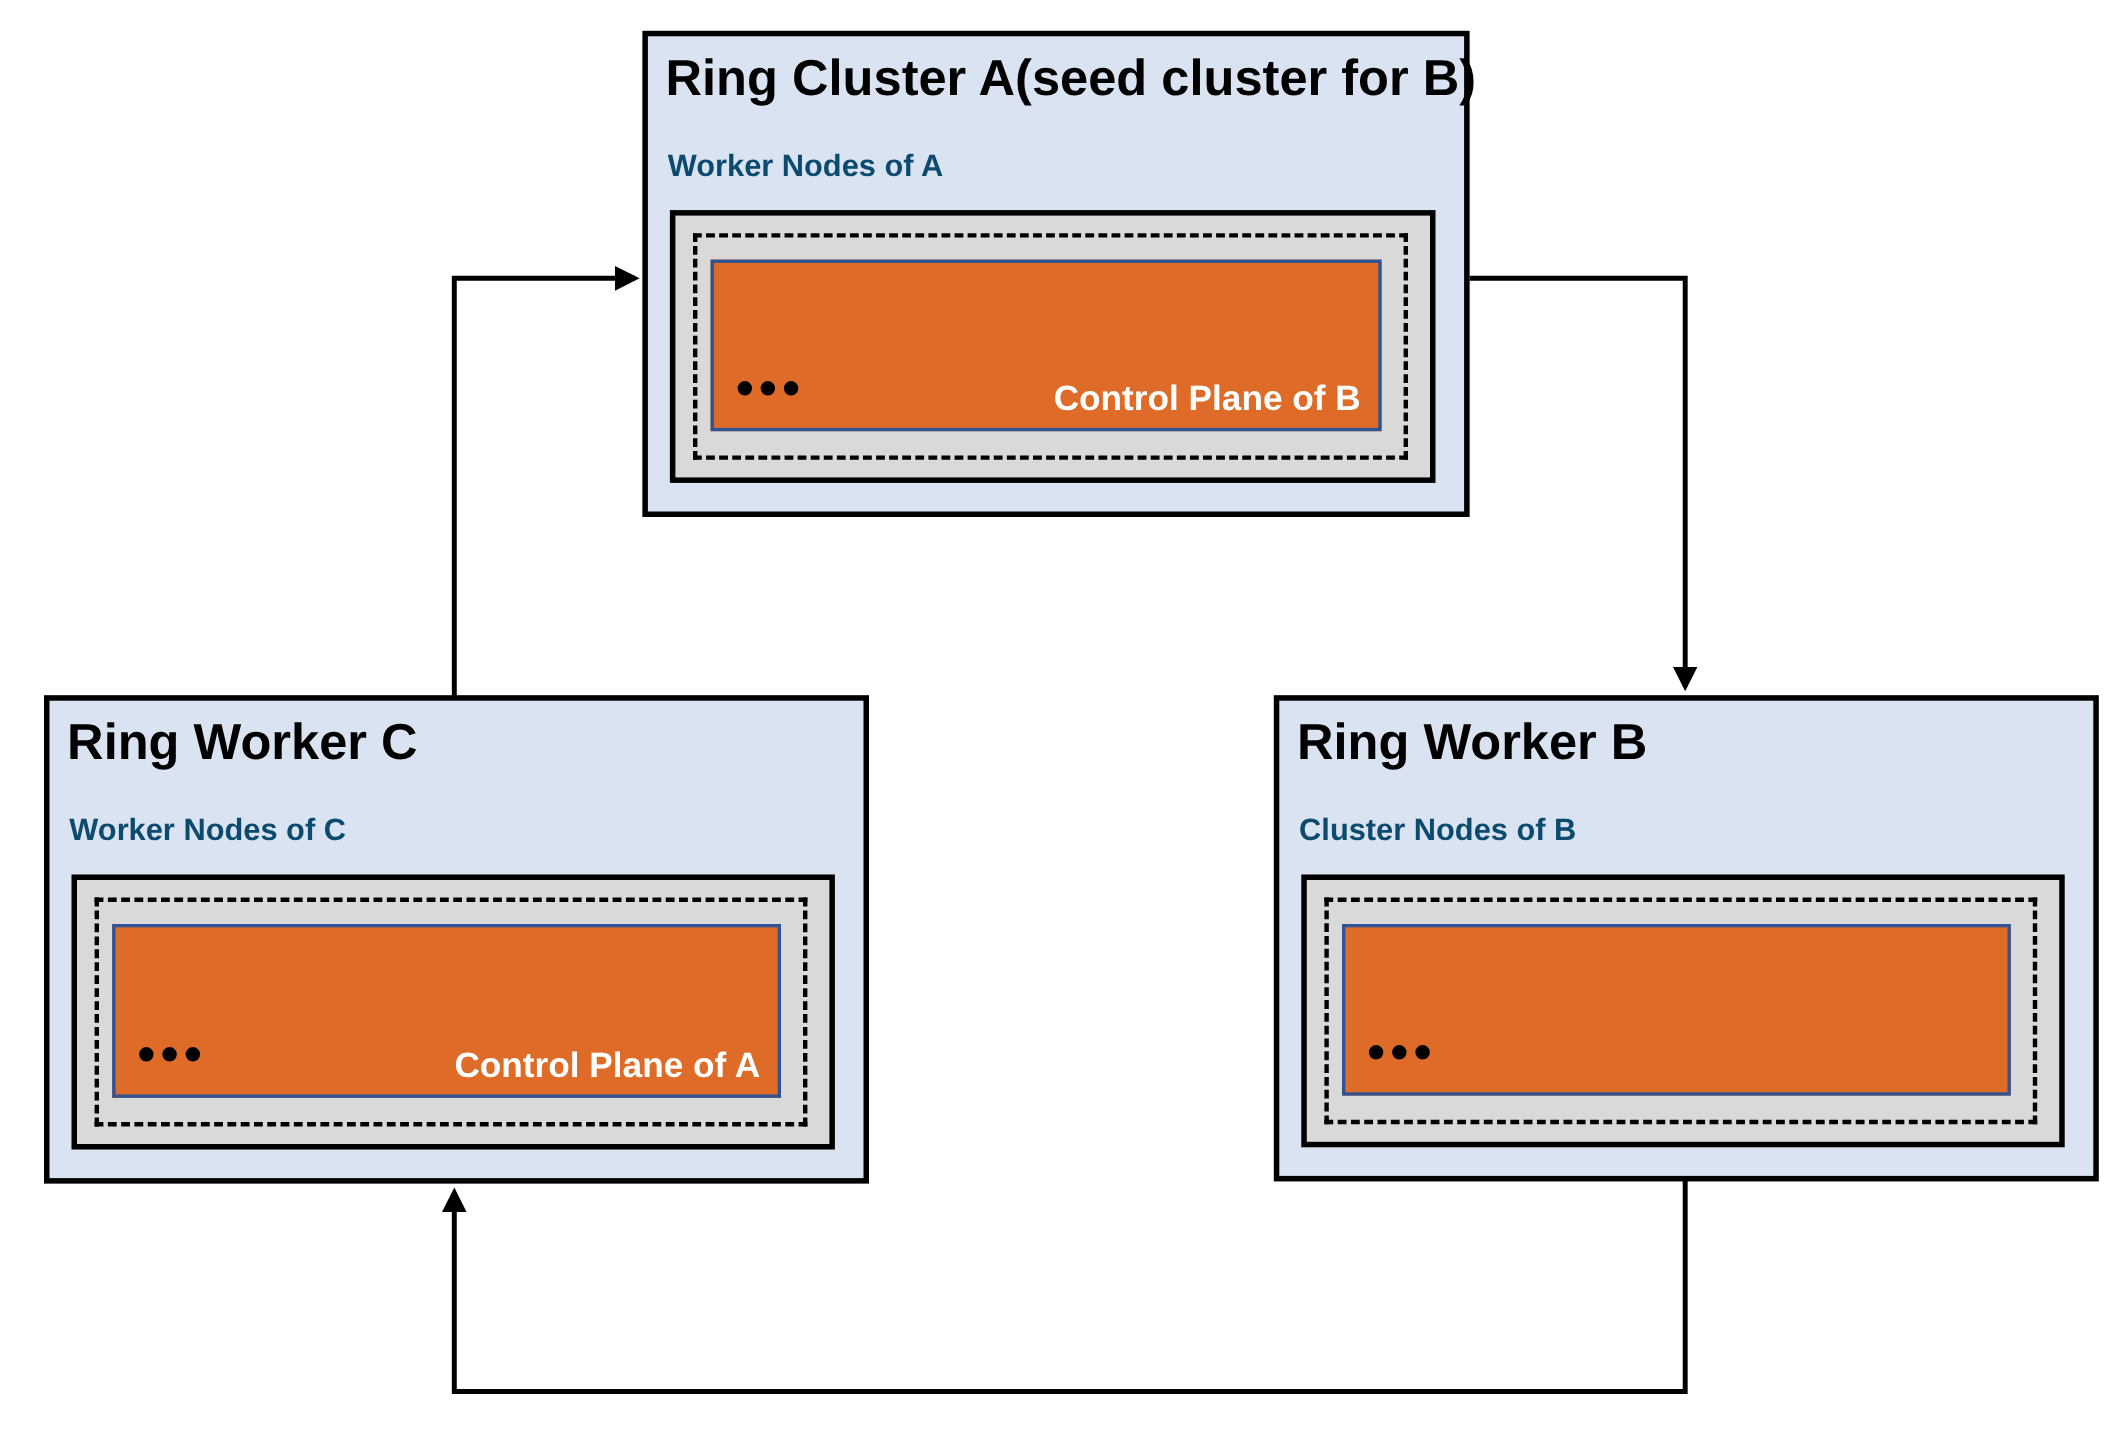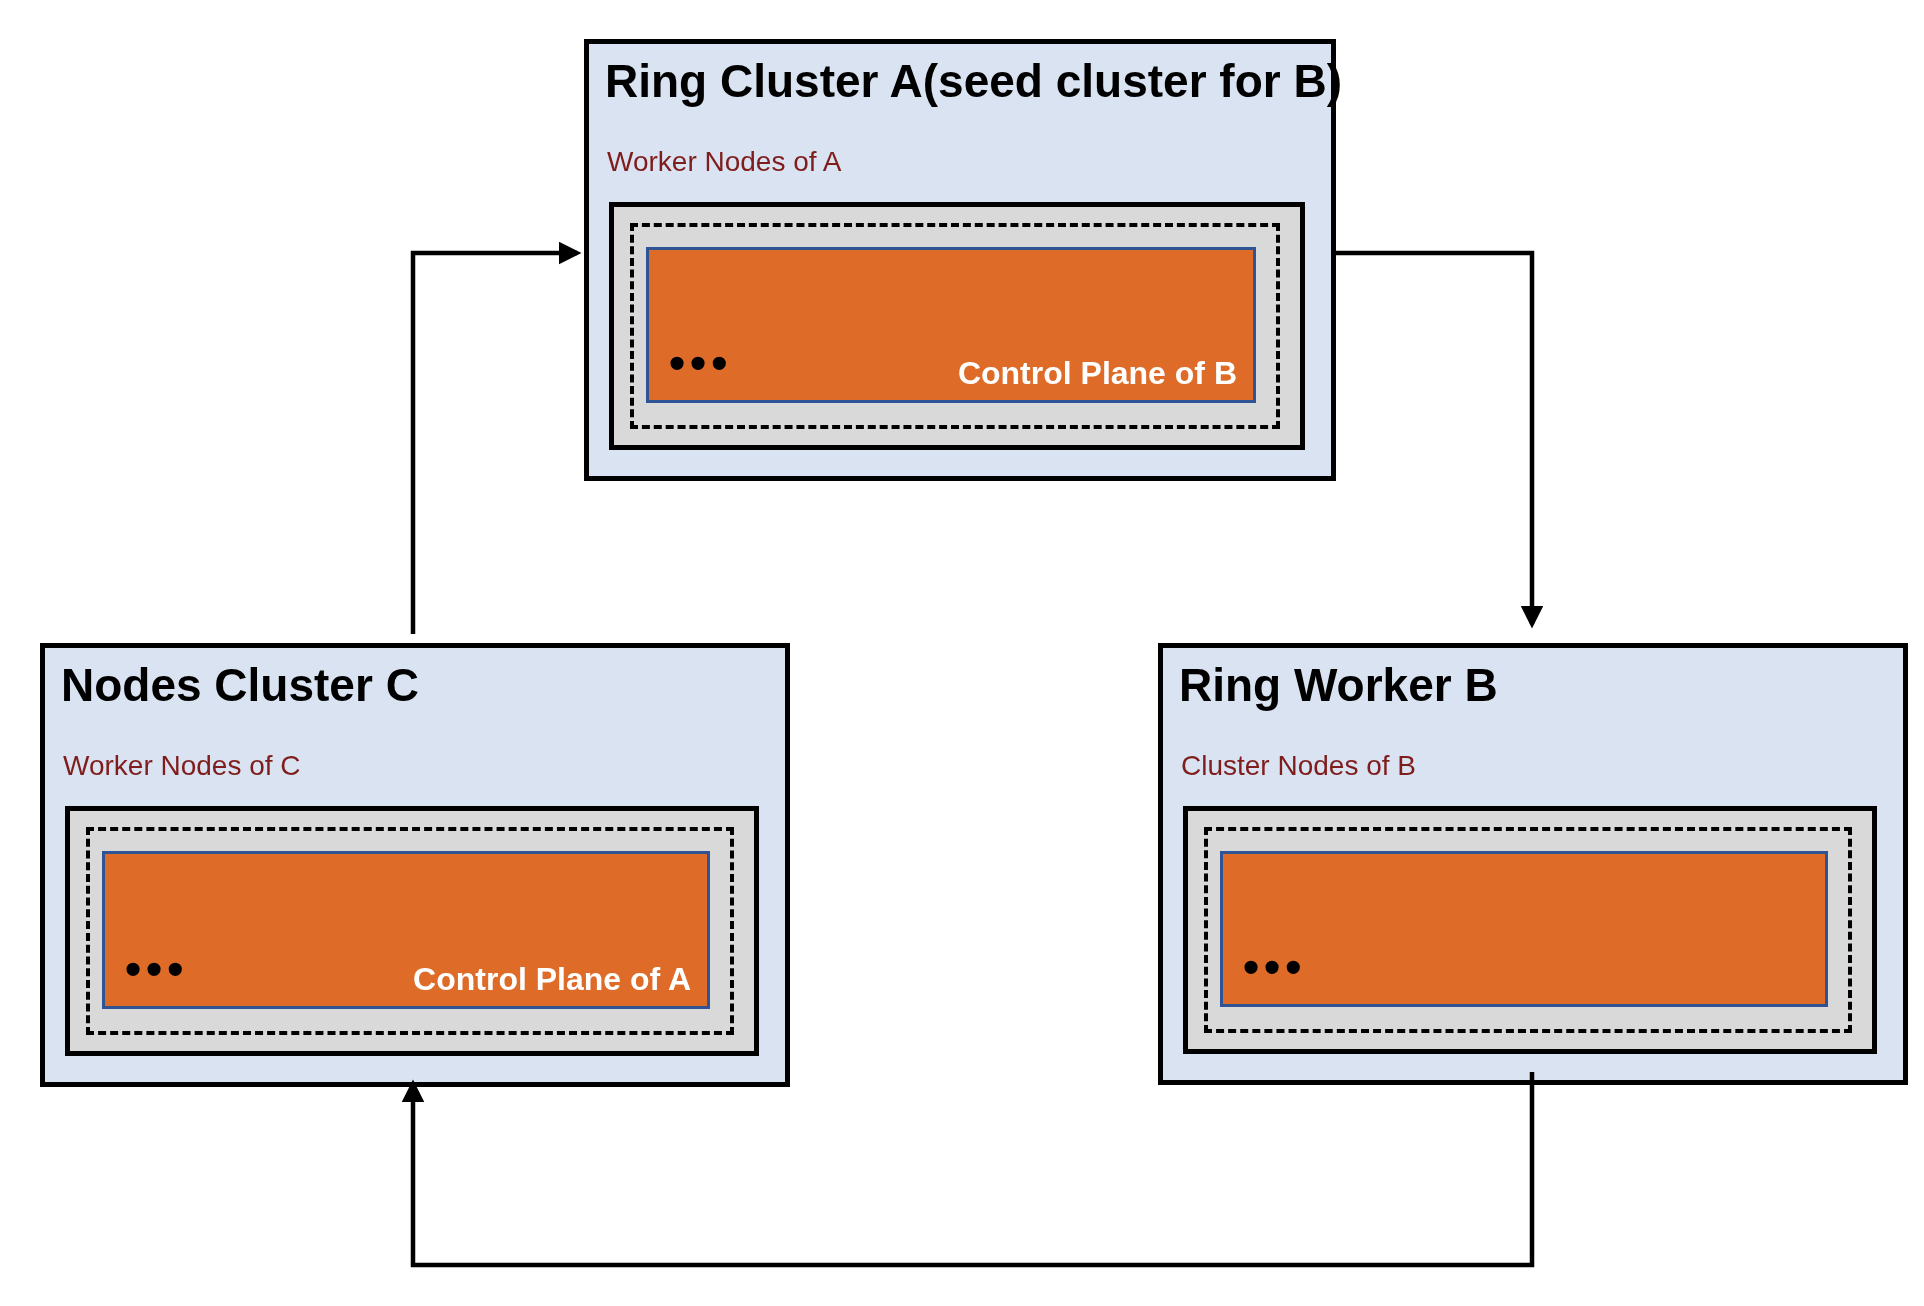--- a/index.html
+++ b/index.html
@@ -11,43 +11,42 @@
     font-family: "Liberation Sans", "DejaVu Sans", sans-serif;
     overflow: hidden;
   }
 
   
   .cluster {
     position: absolute;
     box-sizing: border-box;
     background: #dae3f1;
     border: 5px solid #000000;
-    margin-top: 11px;
   }
   .pos-a { left: 584px; top: 28px;  width: 752px; height: 442px; }
   .pos-b { left: 1158px; top: 632px; width: 750px; height: 442px; }
   .pos-c { left: 40px;  top: 632px; width: 750px; height: 444px; }
 
   .title-row {
     position: absolute;
     left: 16px; right: 20px; top: 10px;
     display: flex;
     justify-content: space-between;
     align-items: baseline;
     font-size: 46px;
     font-weight: 700;
     color: #000000;
     white-space: nowrap;
   }
   .worker-label {
     position: absolute;
     left: 18px; top: 102px;
     font-size: 28px;
-    font-weight: 400;
-    color: #7f1d1d;
+    font-weight: 700;
+    color: #0c4a6e;
   }
   .worker-box {
     position: absolute;
     left: 20px; right: 26px; top: 158px; bottom: 26px;
     box-sizing: border-box;
     background: #d9d9d9;
     border: 5px solid #000000;
   }
   .dashed-box {
     position: absolute;
@@ -126,21 +125,21 @@
       <div class="dashed-box">
         <div class="cp-box">
           <div class="dots">•••</div>
         </div>
       </div>
     </div>
   </div>
 
   <div class="cluster pos-c">
     <div class="title-row">
-      <span>Nodes Cluster C</span>
+      <span>Ring Worker C</span>
     </div>
     <div class="worker-label">Worker Nodes of C</div>
     <div class="worker-box">
       <div class="dashed-box">
         <div class="cp-box">
           <div class="dots">•••</div>
           <div class="cp-label">Control Plane of A</div>
         </div>
       </div>
     </div>

